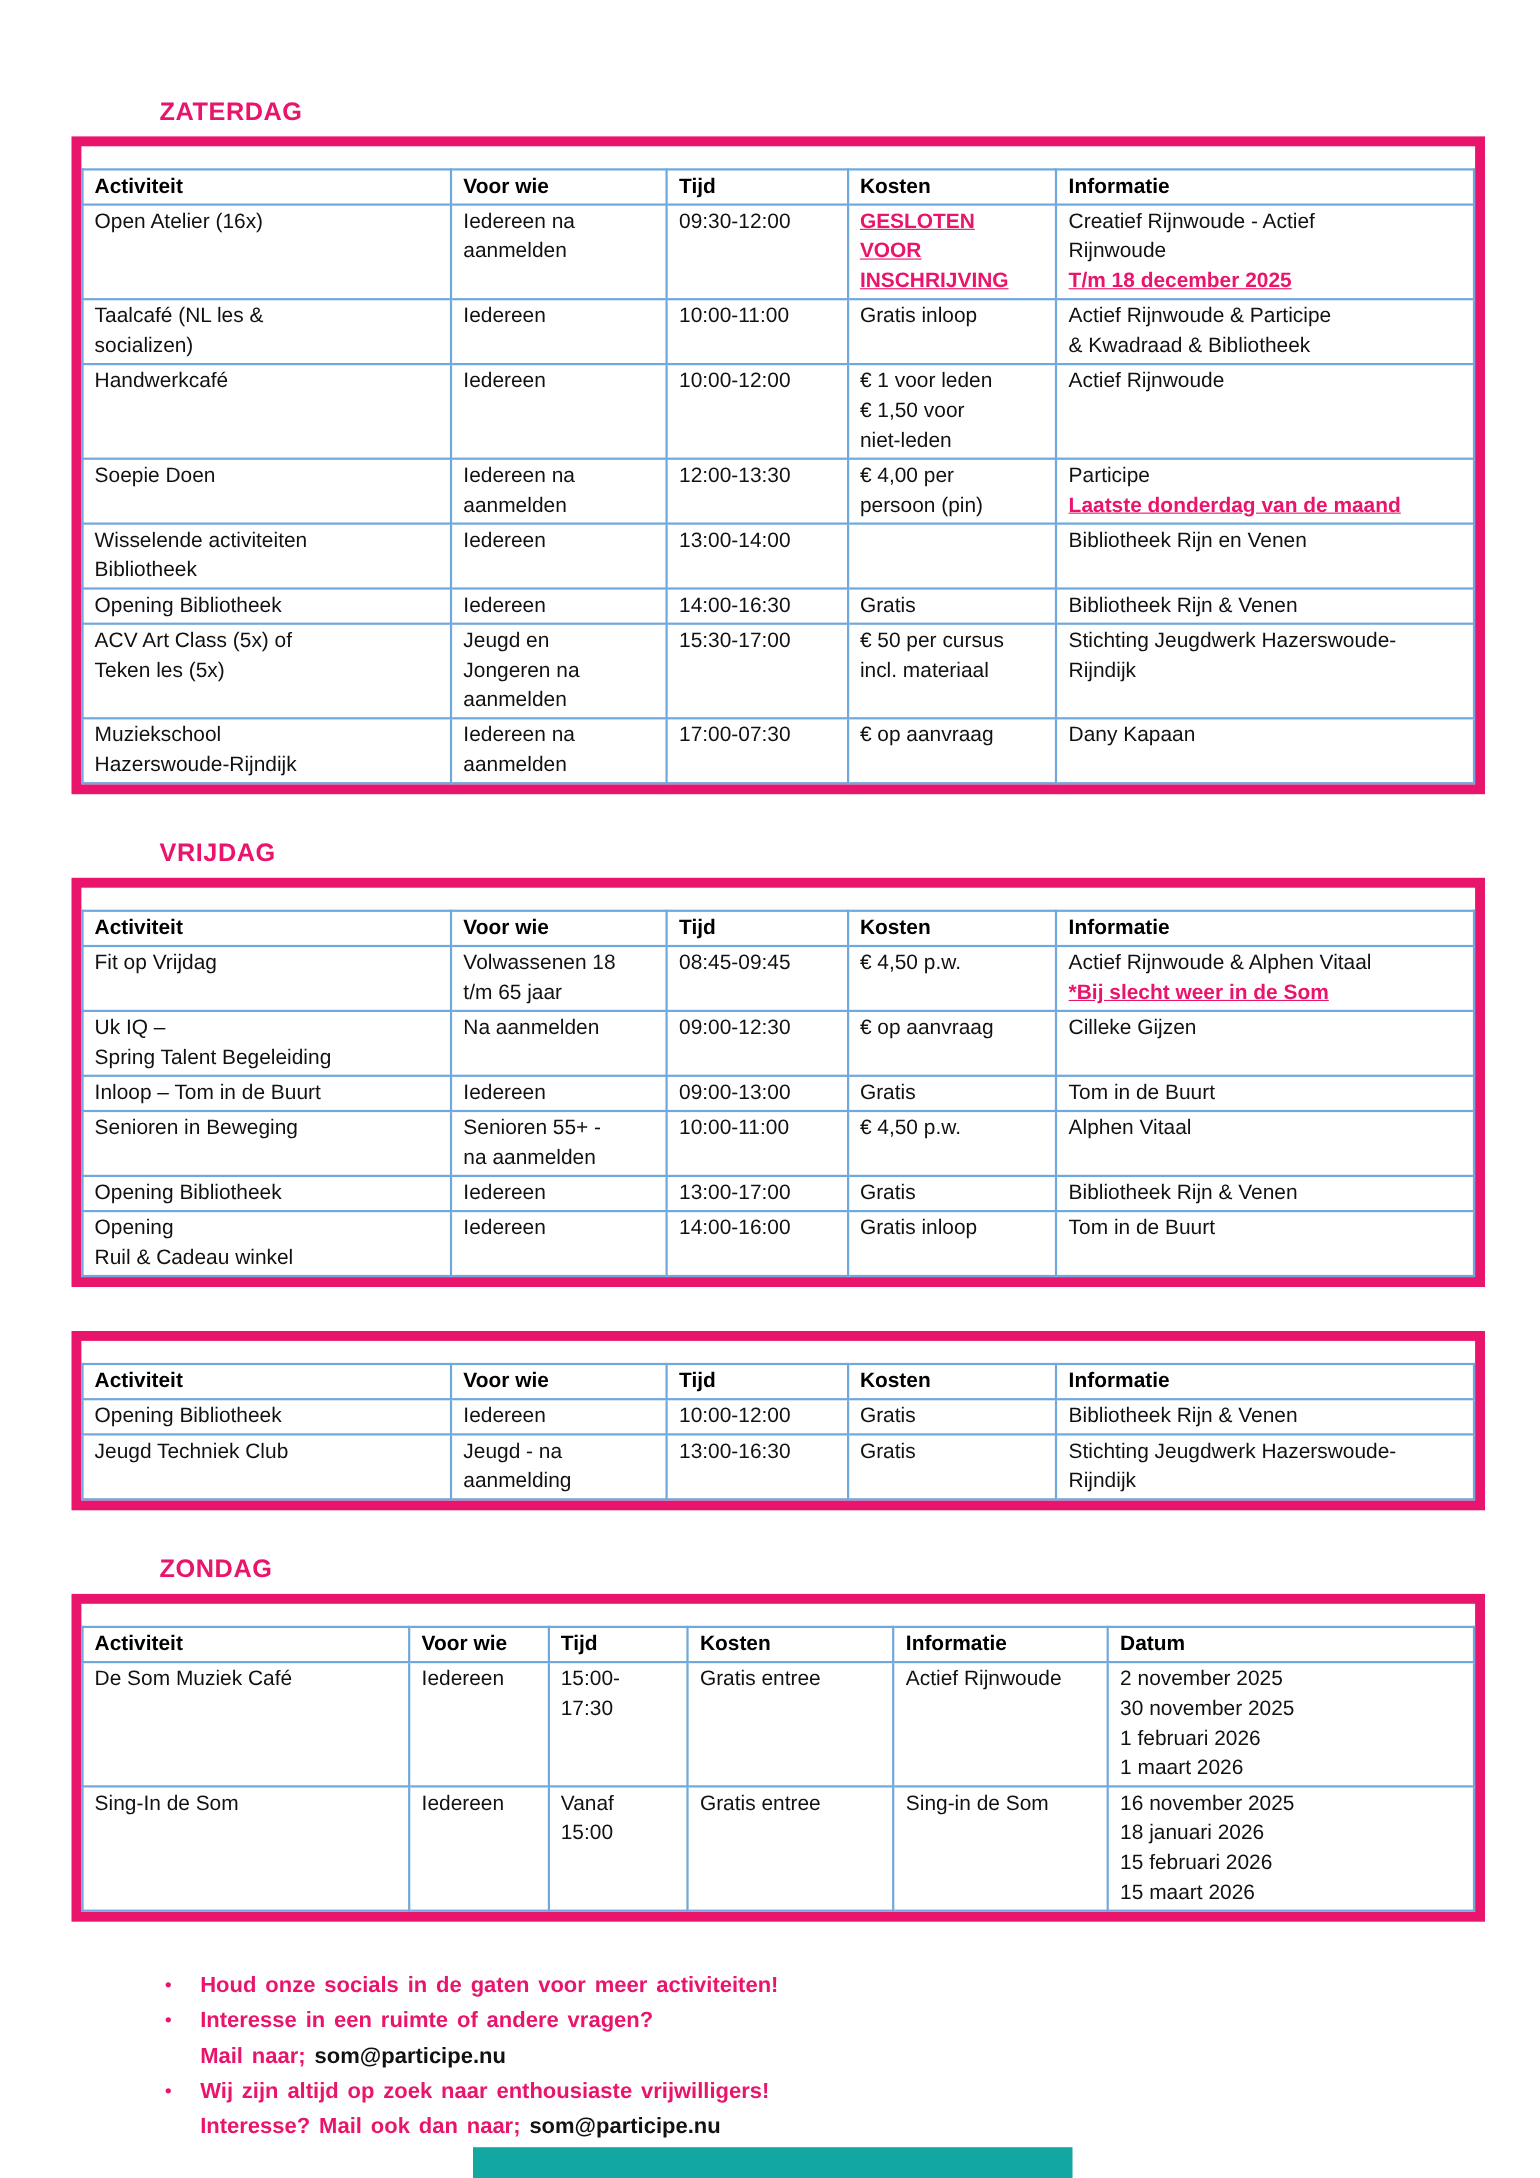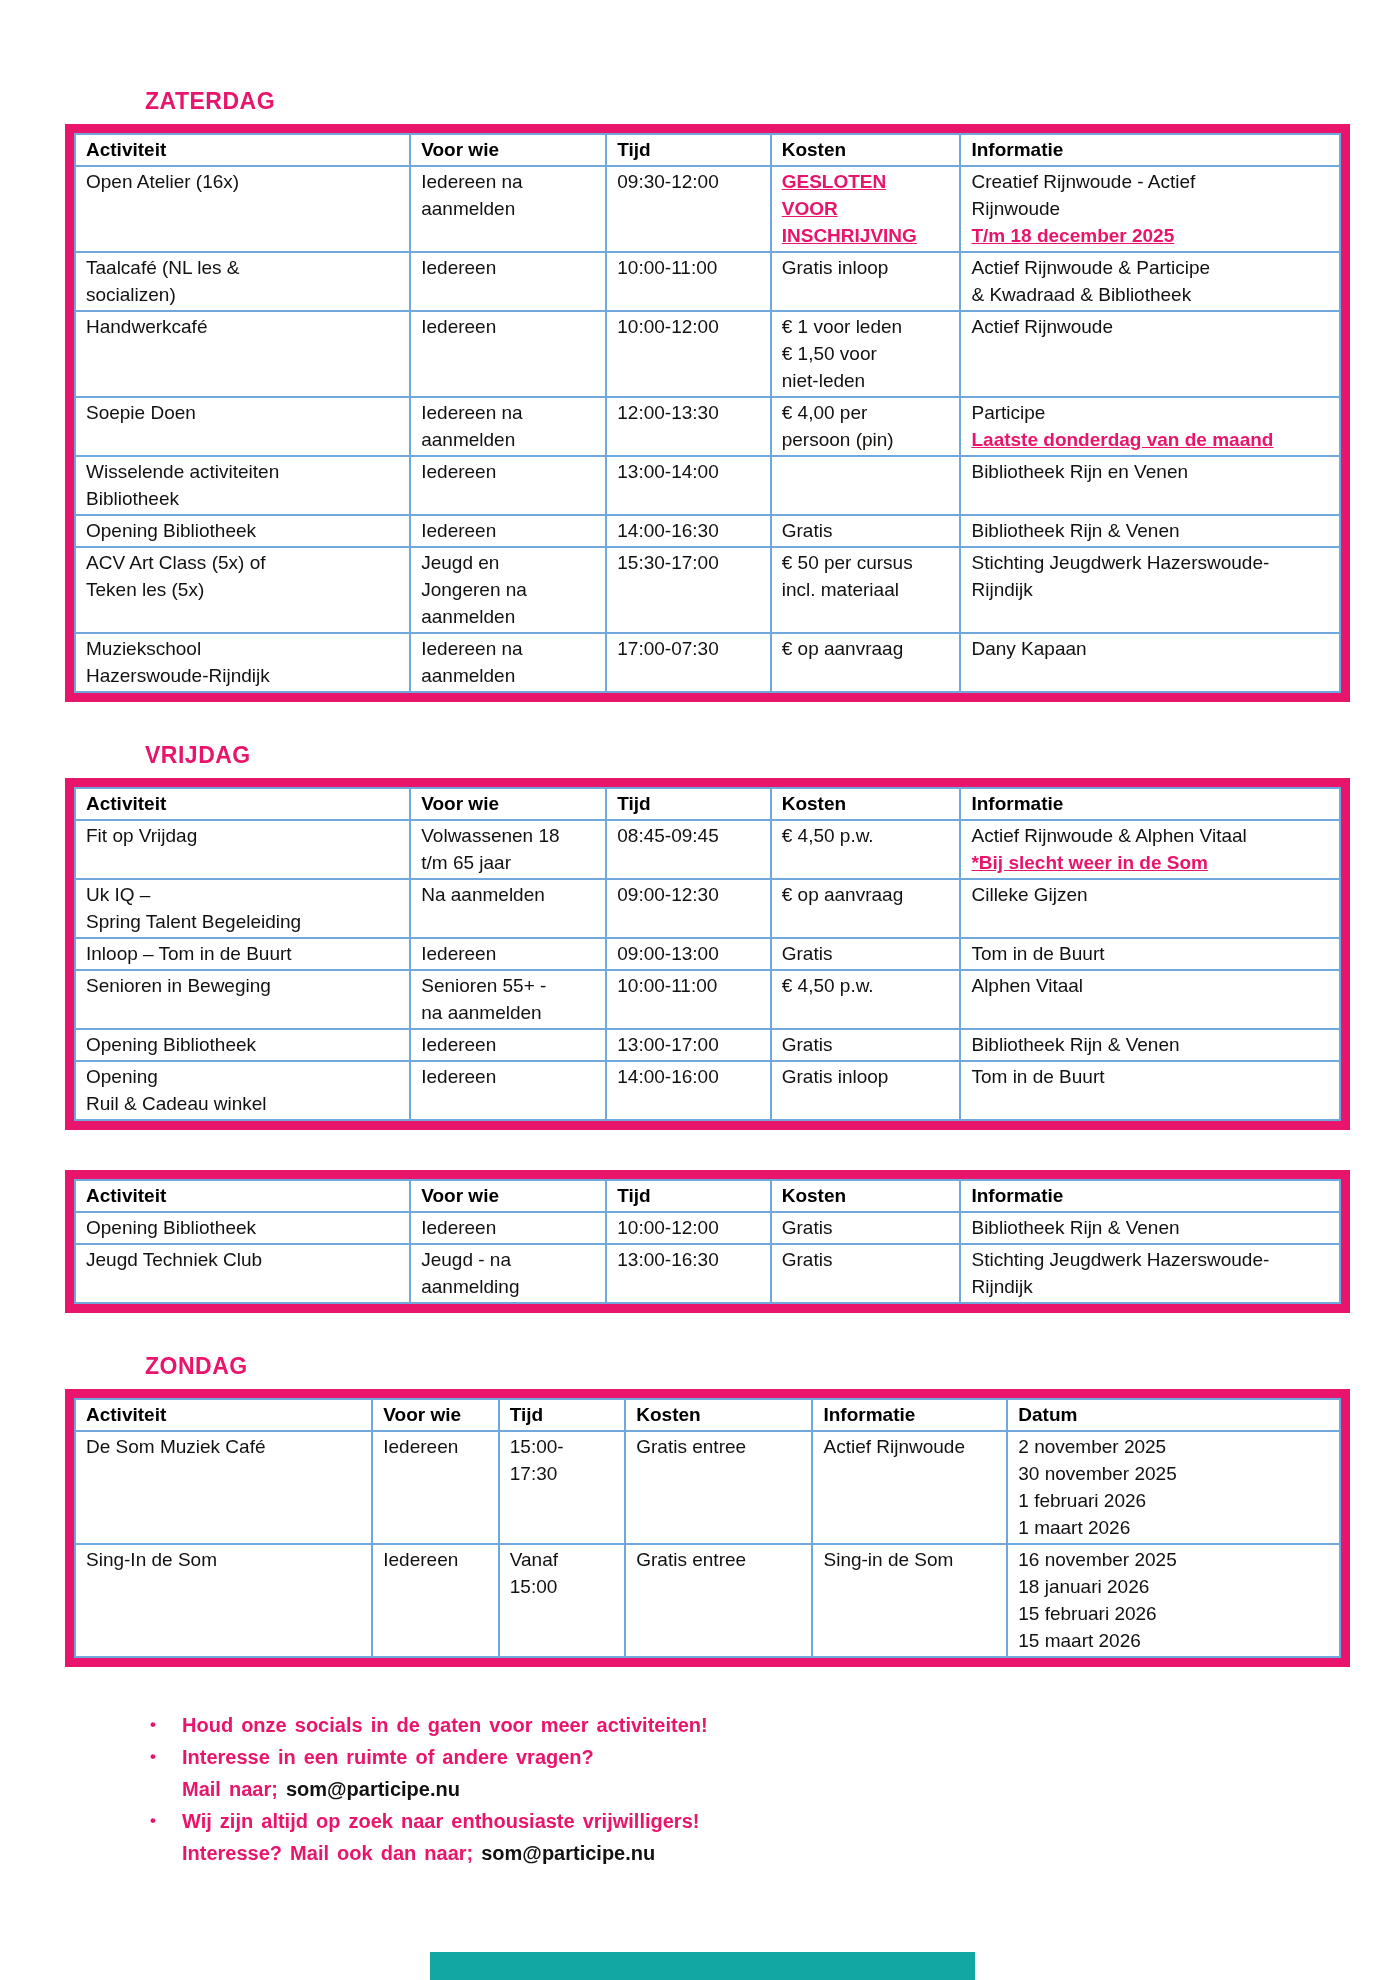--- a/index.html
+++ b/index.html
@@ -28,20 +28,21 @@
     margin:0 0 9px 80px;
   }
   section{display:block;margin:0 0 40px 0;}
   .table-frame{
     border:9px solid var(--accent);
   }
   table{
     width:100%;
     border-collapse:collapse;
     table-layout:fixed;
+    margin-top:20px;
   }
   th,td{
     border:2px solid var(--grid);
     padding:1px 10px 2px 10px;
     vertical-align:top;
     text-align:left;
     font-size:19px;
     line-height:27px;
     overflow:hidden;
   }

